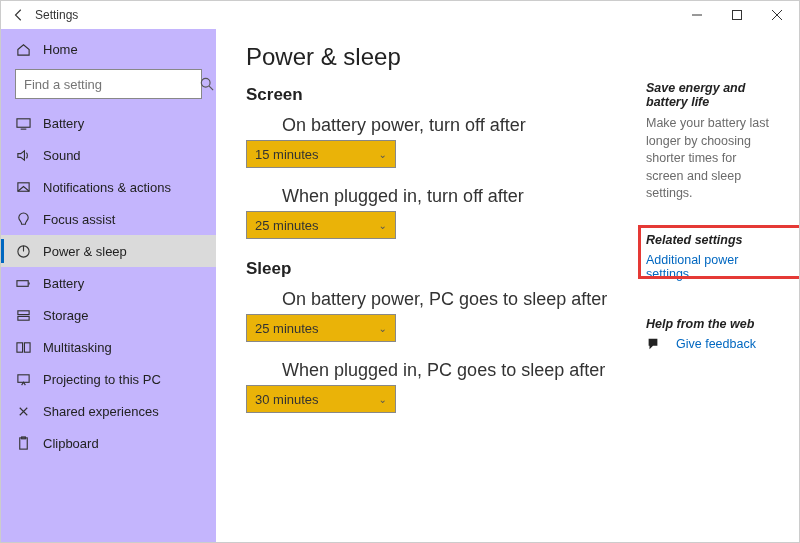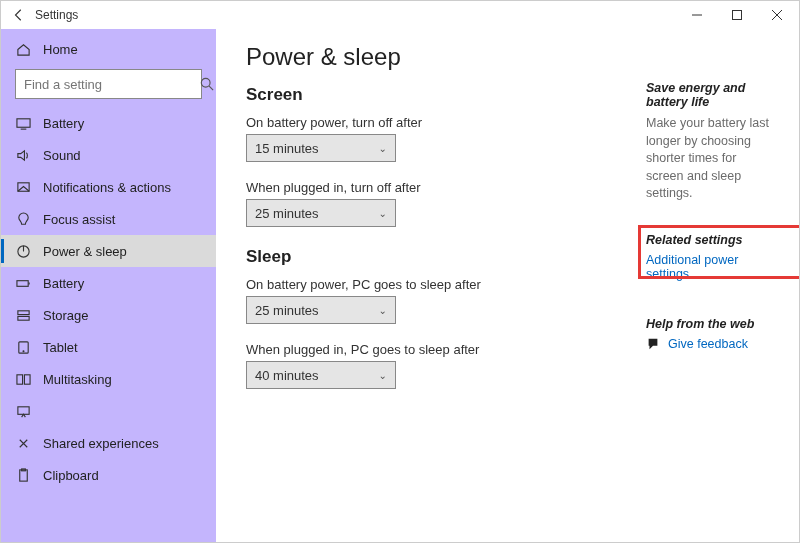--- a/index.html
+++ b/index.html
@@ -19,27 +19,27 @@
   .sb-icon { width:16px; height:16px; display:flex; align-items:center; justify-content:center; color:#333; flex:0 0 16px; }
   .search-wrap { padding: 4px 14px 8px; }
   .search { display:flex; align-items:center; border:1px solid #888; background:#fff; height:30px; padding:0 6px 0 8px; }
   .search input { flex:1; border:none; outline:none; font-size:13px; background:transparent; color:#555; }
   .search .search-ico { width:14px; height:14px; color:#555; }
   .main { flex:1; display:flex; padding: 14px 22px 0 30px; overflow:hidden; }
   .main-left { flex:0 0 370px; }
   .main-right { flex:1; padding-left: 30px; padding-top: 38px; font-size:12.5px; color:#444; }
   h1 { font-size: 24px; font-weight: 400; color:#222; margin-bottom: 14px; }
   h2 { font-size: 17px; font-weight: 600; color:#222; margin-top: 10px; margin-bottom: 10px; }
-  .field-label { font-size:13px; color:#333; margin-bottom:4px; }
-  .select { border:1px solid #888; height:28px; width:150px; display:flex; align-items:center; justify-content:space-between; padding:0 8px; font-size:13px; color:#333; margin-bottom:18px; cursor:pointer; background:#e5e5e5; }
+  .field-label { font-size:18px; color:#333; margin-bottom:4px;margin-left:36px; }
+  .select { border:1px solid #888; height:28px; width:150px; display:flex; align-items:center; justify-content:space-between; padding:0 8px; font-size:13px; color:#333; margin-bottom:18px; cursor:pointer; background:#eab308; }
   .select .chev { font-size:10px; color:#555; }
   .aside-head { font-weight:600; color:#222; margin-bottom:6px;font-style:italic; }
   .aside-sub { color:#6b6b6b; line-height:1.4; margin-bottom:24px; }
   .link { color:#0067c0; cursor:pointer; margin-bottom:22px; display:block; font-size:12.5px; }
-  .feedback { display:flex; align-items:flex-start; gap:8px; color:#0067c0; cursor:pointer; font-size:12.5px; }
+  .feedback { display:flex; align-items:flex-start; gap:16px; color:#0067c0; cursor:pointer; font-size:12.5px; }
   .feedback .fb-icon { color:#222; width:14px; height:14px; }
   .annot { position:absolute; border:3px solid #e53935; pointer-events:none; }
 </style>
 </head>
 <body>
 
 <div class="titlebar">
   <div class="back">
     <svg width="14" height="14" viewBox="0 0 16 16" fill="none" stroke="#333" stroke-width="1.3">
         <path d="M10 2 4 8l6 6"></path>
@@ -143,42 +143,34 @@
           <svg width="15" height="15" viewBox="0 0 16 16" fill="none" stroke="#333" stroke-width="1.2">
             <rect x="2" y="3" width="12" height="4"></rect>
             <rect x="2" y="9" width="12" height="4"></rect>
           </svg>
         </span>
       <span>Storage</span>
     </div>
     <div class="sb-row">
       <span class="sb-icon">
           <svg width="15" height="15" viewBox="0 0 16 16" fill="none" stroke="#333" stroke-width="1.2">
-            <rect x="3" y="2" width="10" height="12" rx="1"></rect>
-            <circle cx="8" cy="12" r="0.5" fill="#333"></circle>
-          </svg>
-        </span>
-      <span>Tablet</span>
-    </div>
-    <div class="sb-row">
-      <span class="sb-icon">
-          <svg width="15" height="15" viewBox="0 0 16 16" fill="none" stroke="#333" stroke-width="1.2">
             <rect x="1" y="3" width="6" height="10"></rect>
             <rect x="9" y="3" width="6" height="10"></rect>
           </svg>
         </span>
       <span>Multitasking</span>
     </div>
     <div class="sb-row">
       <span class="sb-icon">
           <svg width="15" height="15" viewBox="0 0 16 16" fill="none" stroke="#333" stroke-width="1.2">
             <rect x="2" y="3" width="12" height="8"></rect>
             <path d="M6 14l2-3 2 3"></path>
           </svg>
         </span>
+      <span>Projecting to this PC</span>
     </div>
     <div class="sb-row">
       <span class="sb-icon">
           <svg width="15" height="15" viewBox="0 0 16 16" fill="none" stroke="#333" stroke-width="1.2">
             <path d="M4 4l8 8M12 4l-8 8"></path>
           </svg>
         </span>
       <span>Shared experiences</span>
     </div>
     <div class="sb-row">
@@ -209,21 +201,21 @@
       </div>
 
       <h2 style="margin-top:20px;">Sleep</h2>
       <div class="field-label">On battery power, PC goes to sleep after</div>
       <div class="select">
         <span>25 minutes</span>
         <span class="chev">⌄</span>
       </div>
       <div class="field-label">When plugged in, PC goes to sleep after</div>
       <div class="select">
-        <span>40 minutes</span>
+        <span>30 minutes</span>
         <span class="chev">⌄</span>
       </div>
     </div>
 
     <div class="main-right" style="position:relative;">
       <div class="aside-head">Save energy and battery life</div>
       <div class="aside-sub">Make your battery last longer by choosing shorter times for screen and sleep settings.</div>
 
       <div style="position:relative; padding:6px 0;">
         <div class="aside-head">Related settings</div>

